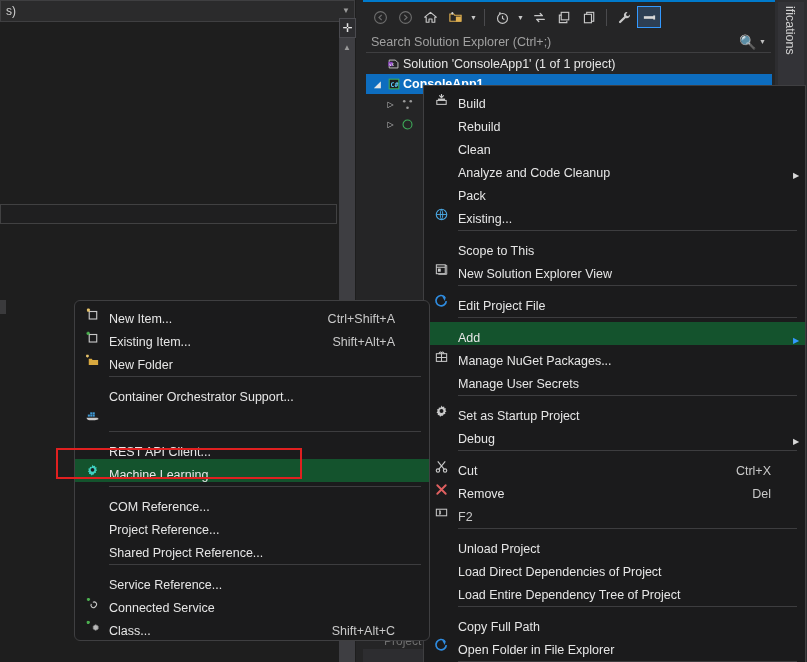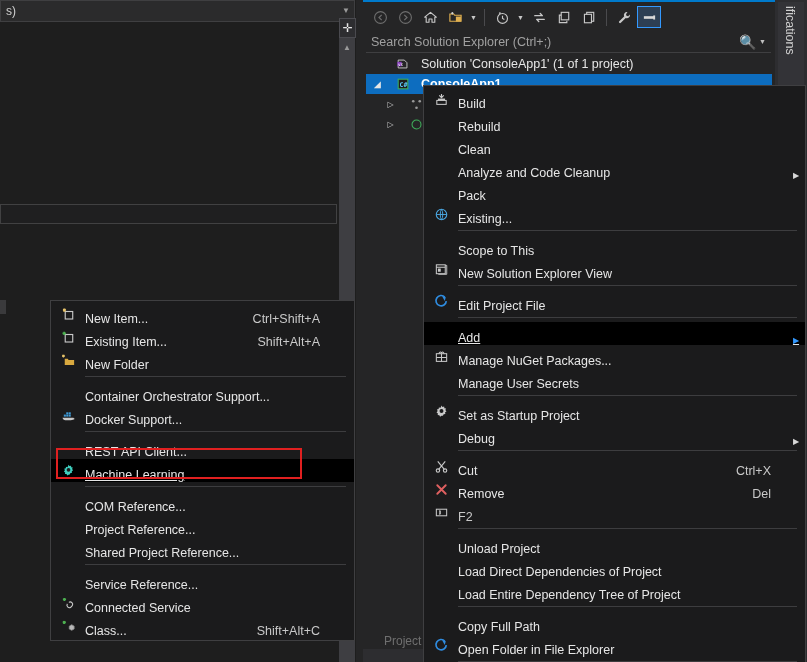--- a/index.html
+++ b/index.html
@@ -108,21 +108,20 @@
   }
   .se-search input::placeholder { color: #a0a0a0; opacity: 1; }
   .se-search .mag { color: #4fa3d9; font-size: 14px; padding: 0 2px 0 0; }
   .se-search .magcaret { color: #c0c0c0; font-size: 7px; padding-right: 5px; }
 
   
   .se-tree { position: absolute; left: 366px; top: 54px; width: 406px; }
   .tree-row {
     height: 20px; display: flex; align-items: center; font-size: 12.5px; color: #e6e6e6;
     padding-left: 4px;
-    gap: 9px;
   }
   .tree-row.selected { background: #0d6dbf; color: #ffffff; font-weight: bold; }
   .tree-exp { width: 15px; color: #c5c5c5; font-size: 8px; text-align: center; }
   .tree-exp.open { color: #e6e6e6; }
   .tree-icon { width: 18px; display: flex; align-items: center; justify-content: center; }
   .ind1 { padding-left: 17px; }
 
   
   .se-props-row {
     position: absolute; left: 370px; top: 632px; width: 400px; height: 17px;
@@ -158,27 +157,27 @@
     background: #2b2b2e;
   }
 
   
   .menu {
     position: absolute; background: #1b1b1c; border: 1px solid #3f3f41;
     padding: 2px 0;
     font-size: 12.5px; color: #e6e6e6;
   }
   .menu-main { left: 423px; top: 85px; width: 383px; }
-  .menu-sub  { left: 50px;  top: 300px; width: 305px; }
+  .menu-sub  { left: 74px;  top: 300px; width: 356px; border-radius: 6px; }
 
   .mi {
     position: relative; height: 23px; display: flex; align-items: flex-end;
     padding-left: 0; cursor: default;
   }
-  .mi.hl { background: #000000; text-decoration: underline; }
+  .mi.hl { background: #14532d; }
   .mi-icon {
     width: 34px; min-width: 34px; height: 23px;
     display: flex; align-items: center; justify-content: center;
   }
   .mi-icon svg { display: block; }
   .mi-label { flex: 1; white-space: nowrap; }
   .mi-short { color: #c9c9c9; padding-right: 16px; white-space: nowrap; }
   .mi-arrow { width: 18px; text-align: center; color: #d8d8d8; font-size: 8px; }
   .mi-arrow.blue { color: #3399ff; }
   .msep { height: 1px; background: #3d3d3f; margin: 4px 8px 4px 34px; }
@@ -587,21 +586,20 @@
         <span class="mi-icon">
           <svg width="15" height="15" viewBox="0 0 16 16">
             <rect x="3" y="7" width="2.2" height="2.2" fill="#3e9ad6"></rect>
             <rect x="5.6" y="7" width="2.2" height="2.2" fill="#3e9ad6"></rect>
             <rect x="8.2" y="7" width="2.2" height="2.2" fill="#3e9ad6"></rect>
             <rect x="5.6" y="4.6" width="2.2" height="2.2" fill="#3e9ad6"></rect>
             <rect x="8.2" y="4.6" width="2.2" height="2.2" fill="#3e9ad6"></rect>
             <path d="M1.6 10.4h11c.8 0 1.6.6 1.9 1.4-1 .8-2.4 1.2-4 1.2H4.6c-1.6 0-2.6-1-3-2.6z" fill="#c9c9c9"></path>
           </svg>
         </span>
-        <span class="mi-label">Docker Support...</span>
         <span class="mi-short"></span>
         <span class="mi-arrow"></span>
       </div>
       <div class="msep"></div>
       <div class="mi">
         <span class="mi-icon"></span>
         <span class="mi-label">REST API Client...</span>
         <span class="mi-short"></span>
         <span class="mi-arrow"></span>
       </div>

